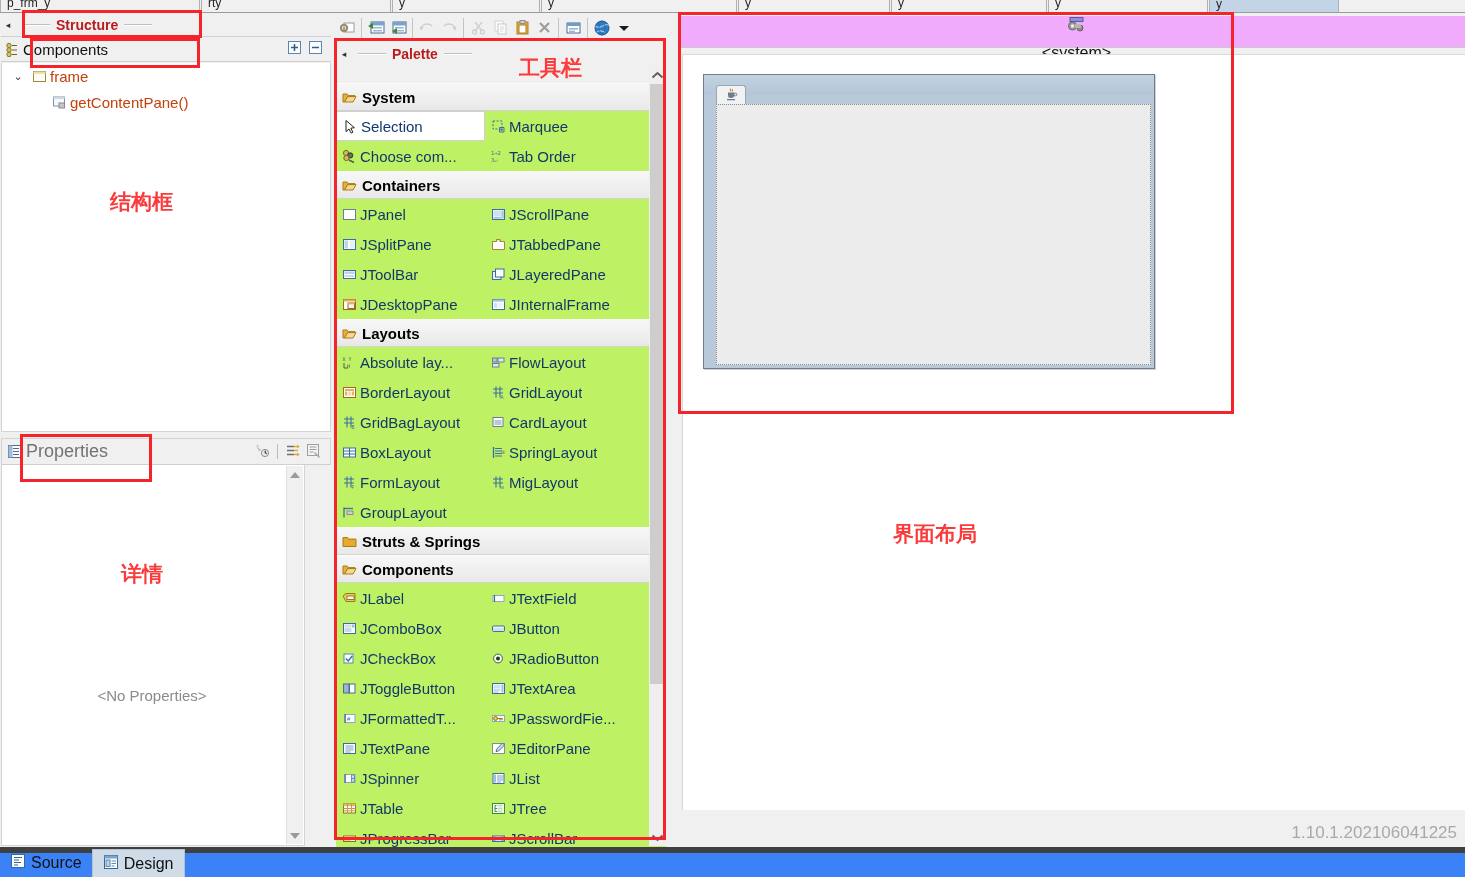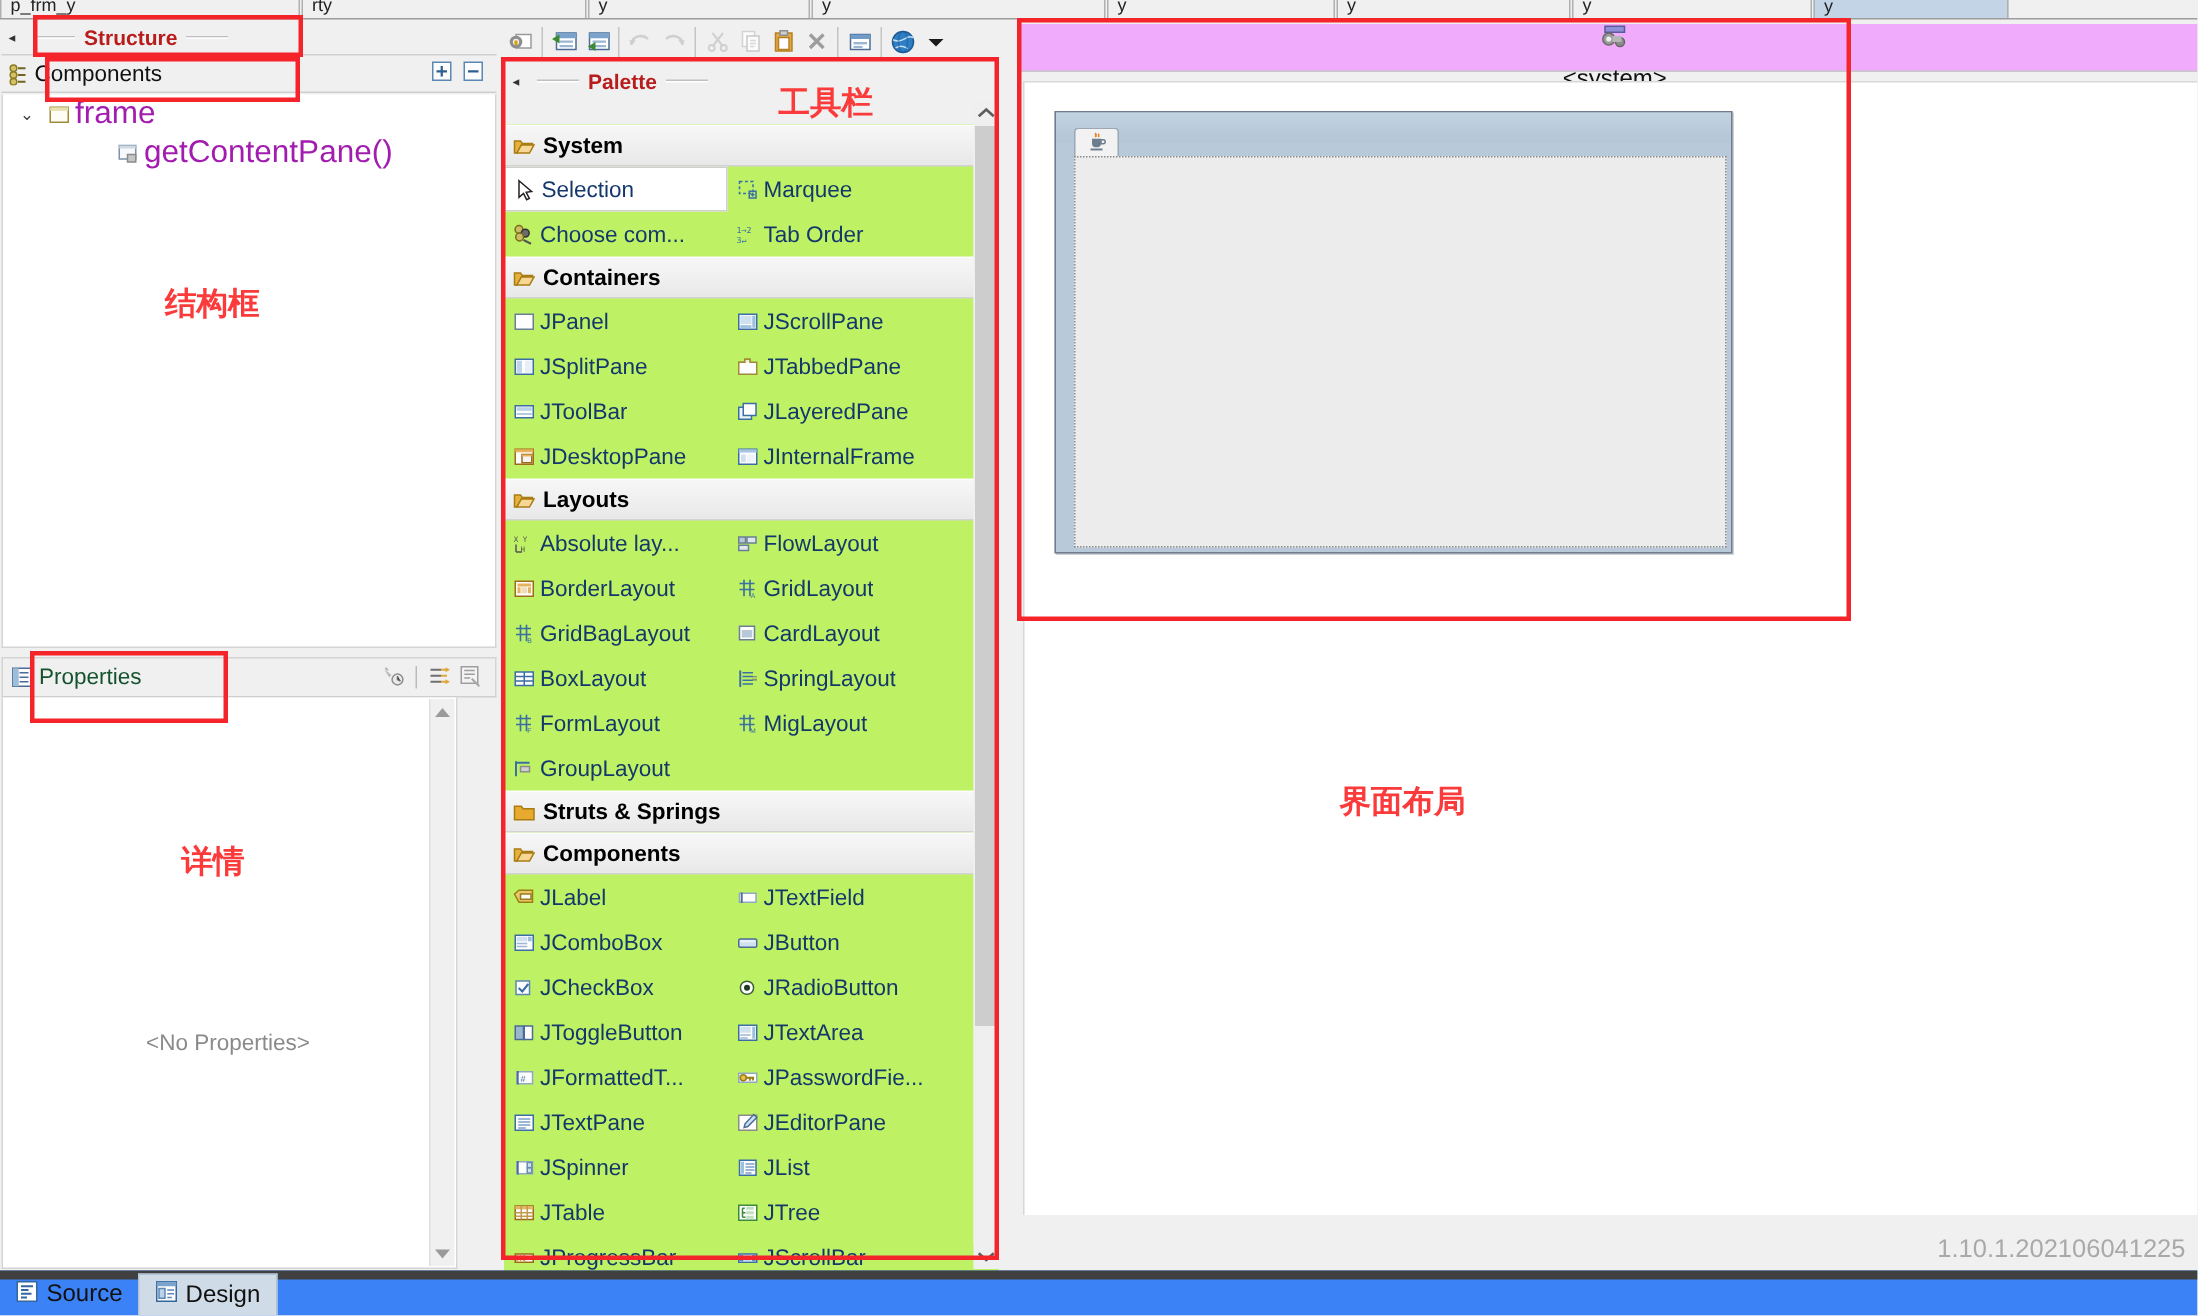--- a/index.html
+++ b/index.html
@@ -70,33 +70,33 @@
   .cb-tools { margin-left: auto; display: flex; gap: 6px; padding-right: 8px; }
 
   .tree {
     position: absolute; left: 1px; top: 49px; width: 330px; height: 369px;
     background: #fff; border: 1px solid #d4d4d4; border-top: none;
     overflow: hidden;
   }
   .tree-row { display: flex; align-items: center; height: 26px; padding-left: 6px; }
   .tree-row .twisty { width: 20px; text-align: center; color: #444; font-size: 11px; }
   .tree-row .t-icon { width: 22px; display: flex; justify-content: center; }
-  .tree-row .t-label { font-size: 21px; color: #a21caf; text-align: right; }
-  .tree-row.indent { padding-left: 72px; }
+  .tree-row .t-label { font-size: 15px; color: #c2410c; text-align: right; }
+  .tree-row.indent { padding-left: 46px; }
 
   
   .props-view { position: absolute; left: 0; top: 424px; width: 332px; height: 408px; }
   .props-title {
     position: absolute; left: 1px; top: 0; width: 330px; height: 27px;
     background: #f0f0f0;
     border: 1px solid #d4d4d4; border-bottom: 1px solid #cfcfcf;
     display: flex; align-items: center;
   }
   .pt-icon { width: 24px; display: flex; justify-content: center; }
-  .pt-label { font-size: 15px; color: #14532d; }
+  .pt-label { font-size: 18px; color: #737373; }
   .pt-tools { margin-left: auto; display: flex; align-items: center; gap: 5px; padding-right: 8px; }
   .pt-div { width: 1px; height: 15px; background: #bbb; margin: 0 2px; }
   .props-body {
     position: absolute; left: 1px; top: 27px; width: 304px; height: 381px;
     background: #fff; border: 1px solid #d4d4d4; border-top: none;
   }
   .no-props {
     position: absolute; left: 0; top: 222px; width: 300px;
     text-align: center; color: #8a8a8a; font-size: 15px;
   }

